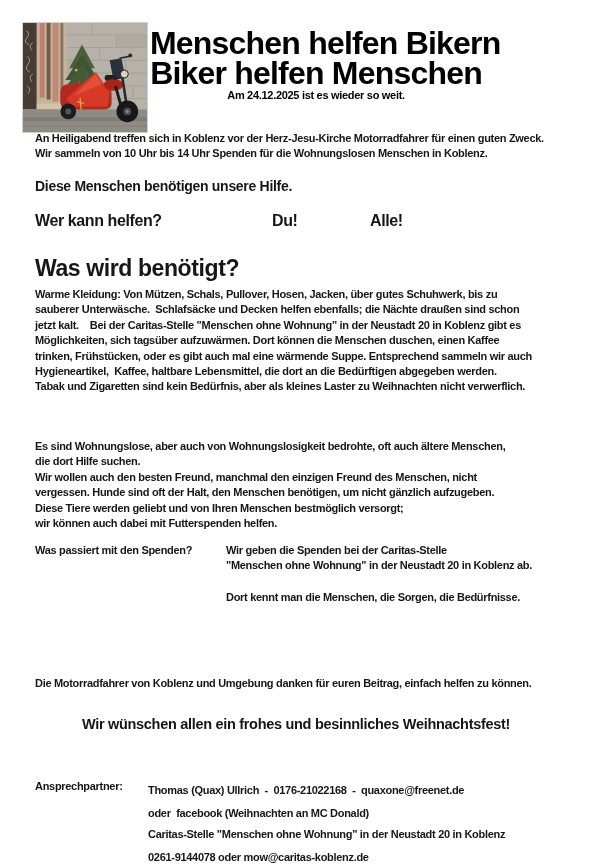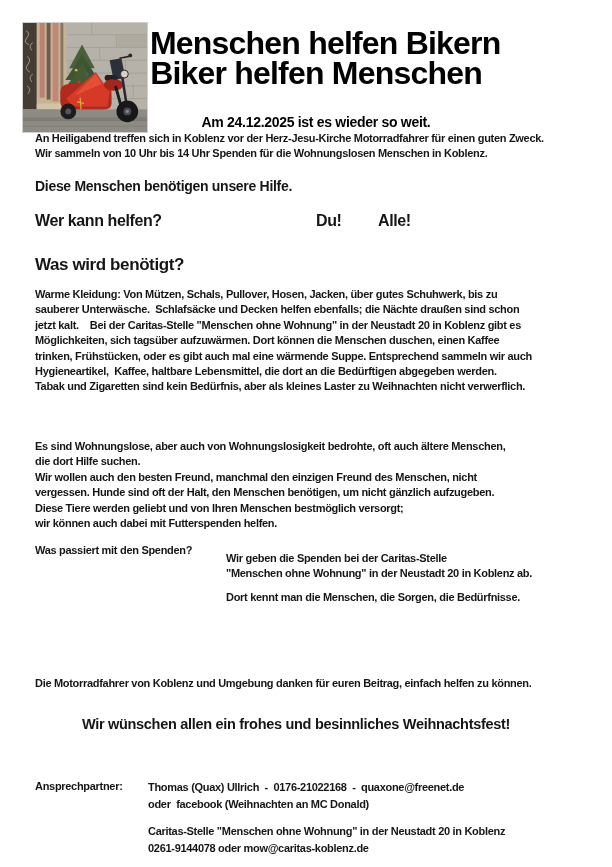--- a/index.html
+++ b/index.html
@@ -11,25 +11,25 @@
   }
   .abs { position:absolute; }
   .body-text {
     font-size:11px; letter-spacing:-0.3px; line-height:15.4px;
     white-space:pre-wrap;
   }
   .photo-frame { left:22px; top:22px; width:126px; height:111px; border:1px solid #cfcfcf; }
   .photo-frame svg { display:block; width:100%; height:100%; }
   .title-block { left:150px; top:28px; width:332px; text-align:center; color:#000; }
   .title-line { font-size:32px; letter-spacing:-0.8px; line-height:30px; white-space:nowrap; }
-  .date-line { margin-top:26px; font-size:14px; letter-spacing:-0.3px; }
+  .date-line { margin-top:1px; font-size:11px; letter-spacing:-0.3px; }
   .h-mid   { font-size:14px;  letter-spacing:-0.3px; white-space:nowrap; }
   .h-big   { font-size:16px;  letter-spacing:-0.4px; white-space:nowrap; }
   .center-head { text-align:center; }
-  .contact-col { line-height:17px; }
+  .contact-col { line-height:23px; }
 </style>
 </head>
 <body>
 
 <div class="page">
 
   <div class="abs photo-frame">
     <svg viewBox="0 0 126 111" preserveAspectRatio="none">
 
       <rect x="0" y="0" width="126" height="111" fill="#b6b2aa"></rect>
@@ -117,44 +117,44 @@
     <div class="date-line">Am 24.12.2025 ist es wieder so weit.</div>
   </div>
 
   <div class="abs body-text" style="left:35px; top:131px; width:572px;">An Heiligabend treffen sich in Koblenz vor der Herz-Jesu-Kirche Motorradfahrer für einen guten Zweck.
 Wir sammeln von 10 Uhr bis 14 Uhr Spenden für die Wohnungslosen Menschen in Koblenz.</div>
 
   <div class="abs h-mid" style="left:35px; top:178px;">Diese Menschen benötigen unsere Hilfe.</div>
 
   <div>
     <span class="abs h-big" style="left:35px; top:212px;">Wer kann helfen?</span>
-    <span class="abs h-big" style="left:272px; top:212px;margin-left:44px;">Du!</span>
-    <span class="abs h-big" style="left:378px; top:212px;">Alle!</span>
+    <span class="abs h-big" style="left:272px; top:212px;">Du!</span>
+    <span class="abs h-big" style="left:370px; top:212px;">Alle!</span>
   </div>
 
-  <div class="abs h-big" style="left:35px; top:255px; font-size:17px;">Was wird benötigt?</div>
+  <div class="abs h-big" style="left:35px; top:255px; font-size:23px;">Was wird benötigt?</div>
   <div class="abs body-text" style="left:35px; top:287px; width:572px;">Warme Kleidung: Von Mützen, Schals, Pullover, Hosen, Jacken, über gutes Schuhwerk, bis zu
 sauberer Unterwäsche.  Schlafsäcke und Decken helfen ebenfalls; die Nächte draußen sind schon
 jetzt kalt.    Bei der Caritas-Stelle "Menschen ohne Wohnung" in der Neustadt 20 in Koblenz gibt es
 Möglichkeiten, sich tagsüber aufzuwärmen. Dort können die Menschen duschen, einen Kaffee
 trinken, Frühstücken, oder es gibt auch mal eine wärmende Suppe. Entsprechend sammeln wir auch
 Hygieneartikel,  Kaffee, haltbare Lebensmittel, die dort an die Bedürftigen abgegeben werden.
 Tabak und Zigaretten sind kein Bedürfnis, aber als kleines Laster zu Weihnachten nicht verwerflich.</div>
 
 
   <div class="abs body-text" style="left:35px; top:439px; width:572px;">Es sind Wohnungslose, aber auch von Wohnungslosigkeit bedrohte, oft auch ältere Menschen,
 die dort Hilfe suchen.
 Wir wollen auch den besten Freund, manchmal den einzigen Freund des Menschen, nicht
 vergessen. Hunde sind oft der Halt, den Menschen benötigen, um nicht gänzlich aufzugeben.
 Diese Tiere werden geliebt und von Ihren Menschen bestmöglich versorgt;
 wir können auch dabei mit Futterspenden helfen.</div>
 
   <div>
     <span class="abs body-text" style="left:35px; top:543px;">Was passiert mit den Spenden?</span>
-    <span class="abs body-text" style="left:226px; top:543px; width:380px;margin-top:8px;">Wir geben die Spenden bei der Caritas-Stelle
+    <span class="abs body-text" style="left:226px; top:543px; width:380px;">Wir geben die Spenden bei der Caritas-Stelle
 "Menschen ohne Wohnung" in der Neustadt 20 in Koblenz ab.</span>
     <span class="abs body-text" style="left:226px; top:590px; width:380px;">Dort kennt man die Menschen, die Sorgen, die Bedürfnisse.</span>
   </div>
 
 
   <div class="abs body-text" style="left:35px; top:676px; width:572px;">Die Motorradfahrer von Koblenz und Umgebung danken für euren Beitrag, einfach helfen zu können.</div>
 
   <div class="abs h-mid center-head" style="left:16px; top:716px; width:560px; font-size:14.5px;">Wir wünschen allen ein frohes und besinnliches Weihnachtsfest!</div>
 
   <div>

